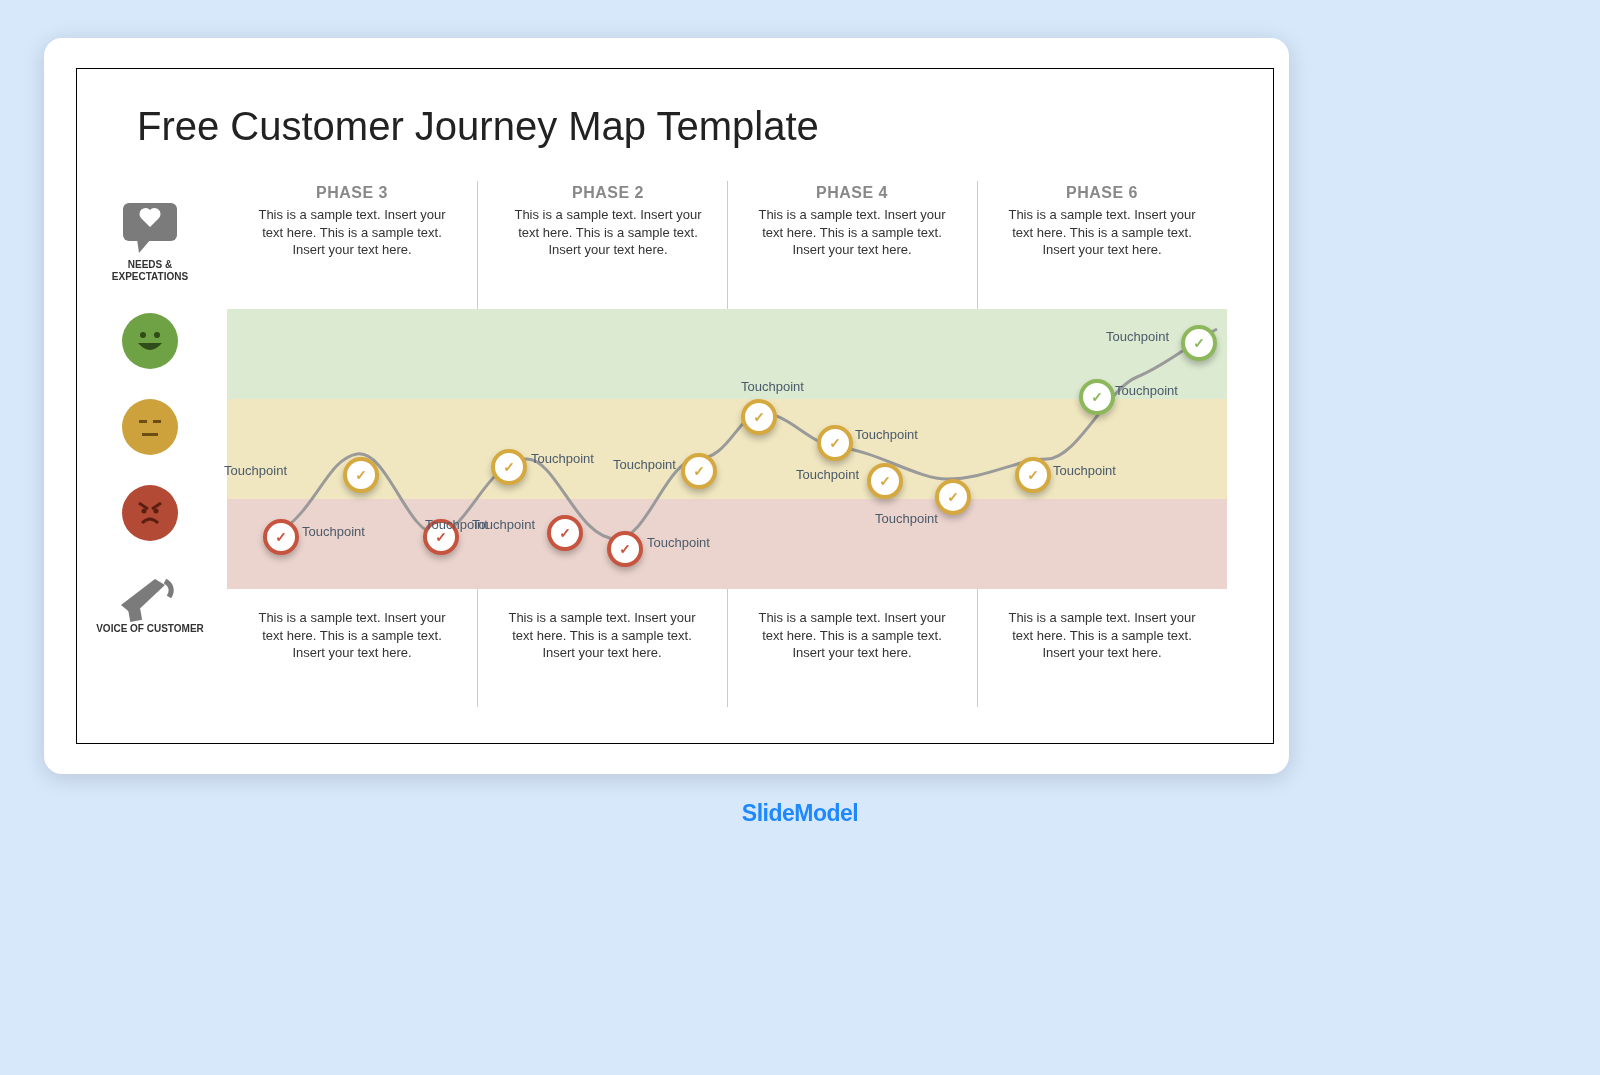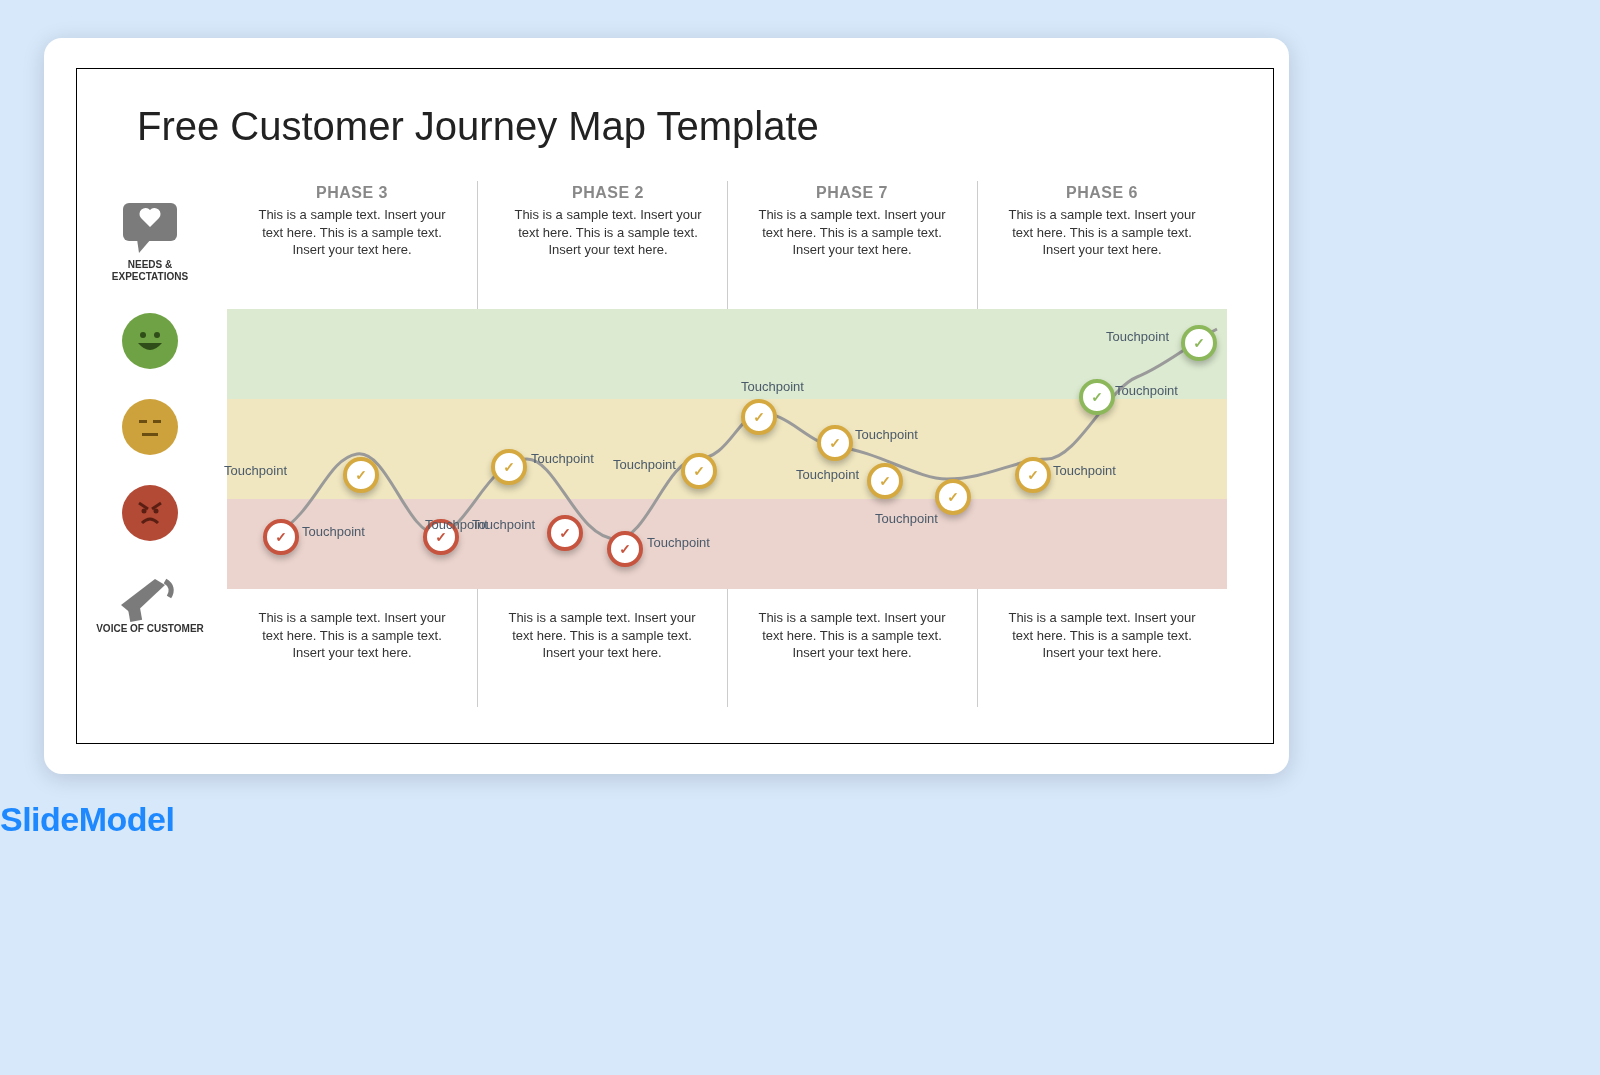--- a/index.html
+++ b/index.html
@@ -37,21 +37,21 @@
   .chk{font-size:14px;font-weight:700;}
   .tplab{position:absolute;font-size:13px;color:#4a5a6a;}
   
   .voice{position:absolute;top:540px;width:250px;text-align:center;}
   .voice.c1{left:150px;}
   .voice.c2{left:400px;}
   .voice.c3{left:650px;}
   .voice.c4{left:900px;}
   .vdesc{font-size:13px;color:#333;padding:0 20px;line-height:1.35;}
   
-  .brand{position:absolute;left:0;right:0;top:800px;text-align:left;font-size:34px;font-weight:700;color:#1e88ff;letter-spacing:-.5px;}
+  .brand{position:absolute;left:0;right:0;top:800px;text-align:center;font-size:23px;font-weight:700;color:#1e88ff;letter-spacing:-.5px;}
   .curve{position:absolute;left:150px;top:240px;width:1000px;height:280px;pointer-events:none;}
 </style>
 </head>
 <body>
 
 <div class="stage">
   <div class="card">
     <div class="slide">
 
       <div class="title">Free Customer Journey Map Template</div>
@@ -106,21 +106,21 @@
 
       <div class="phcol c1">
         <div class="phname">PHASE 3</div>
         <div class="phdesc">This is a sample text. Insert your text here. This is a sample text. Insert your text here.</div>
       </div>
       <div class="phcol c2">
         <div class="phname">PHASE 2</div>
         <div class="phdesc">This is a sample text. Insert your text here. This is a sample text. Insert your text here.</div>
       </div>
       <div class="phcol c3">
-        <div class="phname">PHASE 7</div>
+        <div class="phname">PHASE 4</div>
         <div class="phdesc">This is a sample text. Insert your text here. This is a sample text. Insert your text here.</div>
       </div>
       <div class="phcol c4">
         <div class="phname">PHASE 6</div>
         <div class="phdesc">This is a sample text. Insert your text here. This is a sample text. Insert your text here.</div>
       </div>
 
       <div class="bands">
         <div class="band green"></div>
         <div class="band yellow"></div>

